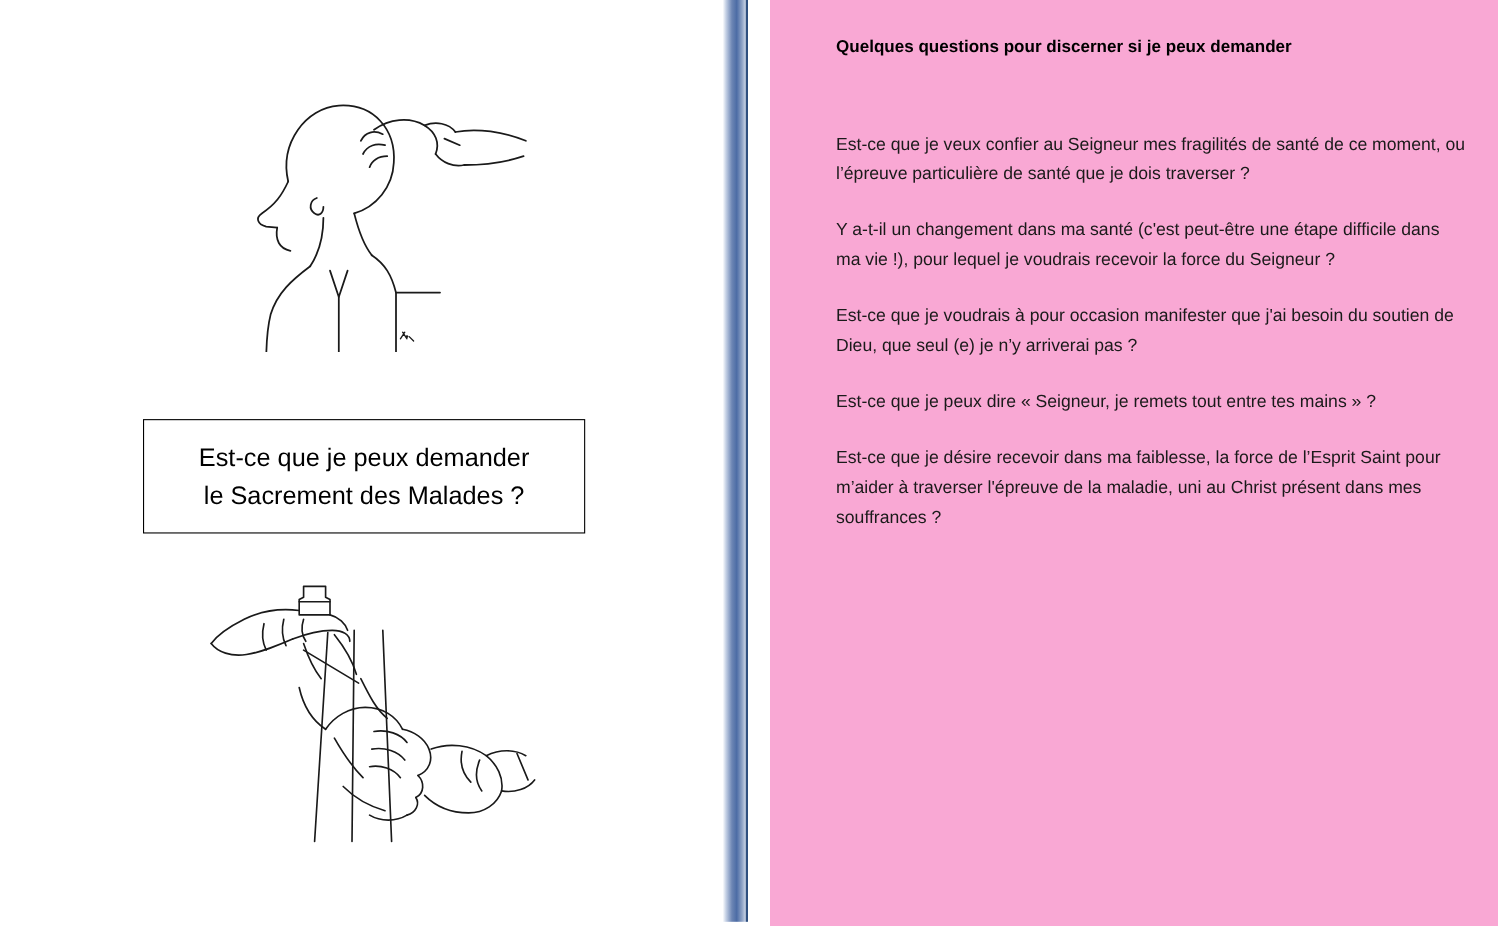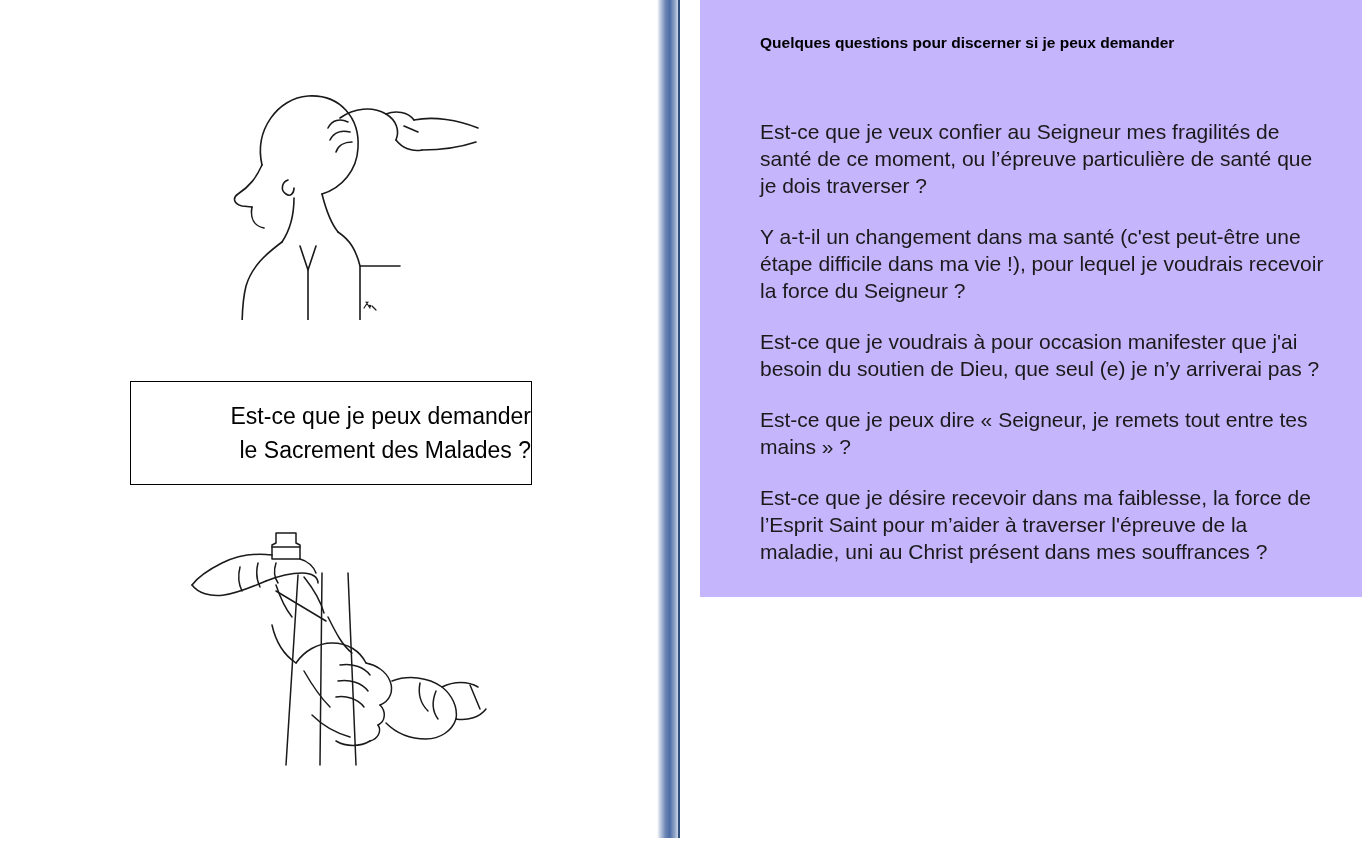--- a/index.html
+++ b/index.html
@@ -52,21 +52,21 @@
   .title-box {
     position: absolute;
     left: 130px;
     top: 381px;
     width: 402px;
     height: 104px;
     border: 1.5px solid #000000;
     box-sizing: border-box;
     display: flex;
     flex-direction: column;
-    align-items: flex-end;
+    align-items: center;
     justify-content: center;
     background: #ffffff;
   }
   .title-line {
     font-size: 23px;
     line-height: 34px;
     color: #000000;
     font-family: "Liberation Sans", sans-serif;
     white-space: nowrap;
   }
@@ -94,22 +94,22 @@
     height: 838px;
     background: #2f4f7f;
   }
 
   
   .right-panel {
     position: absolute;
     left: 700px;
     top: 0;
     width: 662px;
-    height: 597px;
-    background: #c4b5fd;
+    height: 842px;
+    background: #f9a8d4;
   }
 
   .heading {
     position: absolute;
     left: 60px;
     top: 30px;
     width: 570px;
     font-size: 15.5px;
     font-weight: bold;
     line-height: 26px;
@@ -132,21 +132,21 @@
       transparent 1px, transparent 3px);
   }
 
   .questions {
     position: absolute;
     left: 60px;
     top: 98px;
     width: 572px;
   }
   .question {
-    font-size: 21px;
+    font-size: 16px;
     line-height: 27px;
     color: #1a1a1a;
     margin-bottom: 24px;
     text-align: left;
     margin-top: 20px;
   }
 
   svg { display: block; }
 </style>
 </head>

